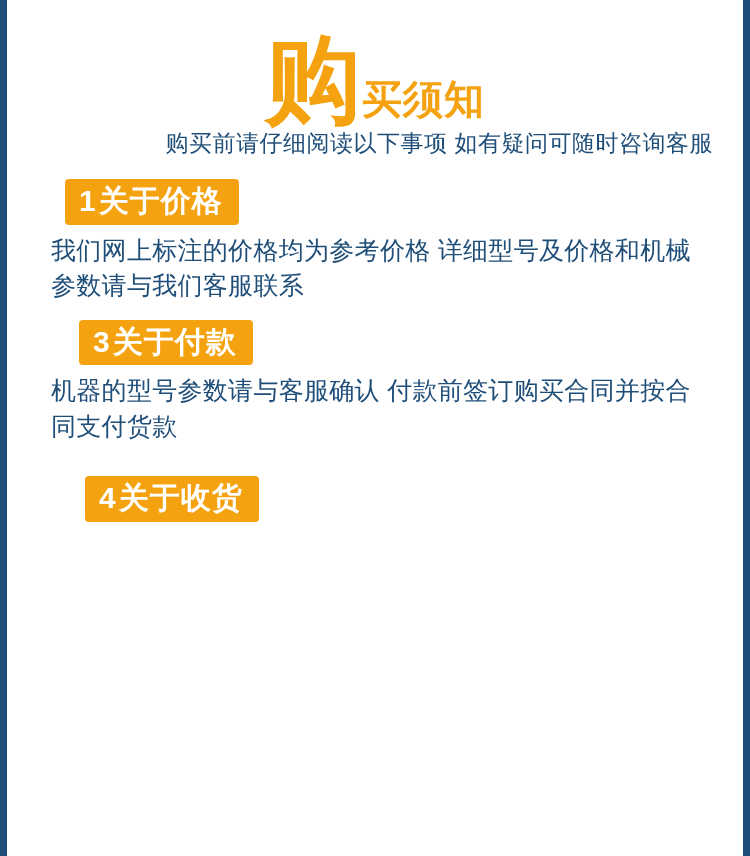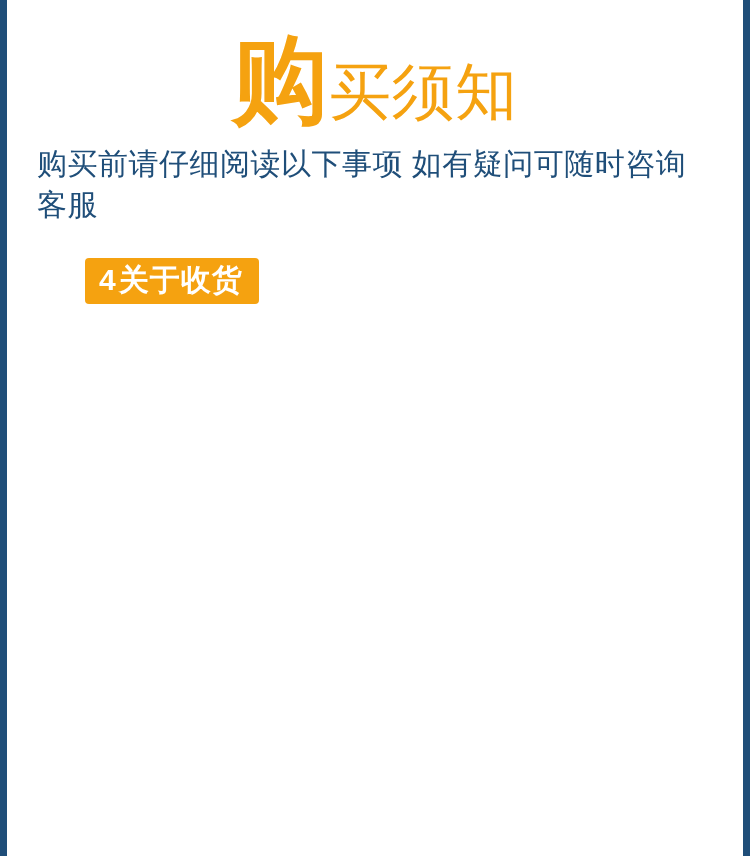--- a/index.html
+++ b/index.html
@@ -34,32 +34,31 @@
     white-space: nowrap;
   }
   .title-big {
     font-size: 96px;
     font-weight: bold;
     color: #f5a210;
     letter-spacing: 1px;
     vertical-align: baseline;
   }
   .title-small {
-    font-size: 62px;
-    font-weight: normal;
+    font-size: 40px;
+    font-weight: bold;
     color: #f5a210;
     letter-spacing: 1px;
     vertical-align: baseline;
   }
 
   .subtitle {
-    text-align: left;
+    text-align: right;
     color: #1f4e79;
-    font-size: 30px;
-    margin-top: 16px;
+    font-size: 23px;
     letter-spacing: 0.5px;
   }
 
   
   .section {
     margin-top: 16px;
   }
   .badge-wrap {
     padding-left: 26px;
   }
@@ -120,22 +119,34 @@
   <div class="watermark"></div>
 
   <div class="inner">
 
     <div class="title-row">
       <span class="title-big">购</span><span class="title-small">买须知</span>
     </div>
 
     <div class="subtitle">购买前请仔细阅读以下事项 如有疑问可随时咨询客服</div>
 
+    <div class="section s1">
+      <div class="badge-wrap">
+        <span class="badge"><span class="num">1</span><span>关于价格</span></span>
+      </div>
+      <div class="body-text">我们网上标注的价格均为参考价格 详细型号及价格和机械参数请与我们客服联系</div>
+    </div>
 
 
+    <div class="section s3">
+      <div class="badge-wrap">
+        <span class="badge"><span class="num">3</span><span>关于付款</span></span>
+      </div>
+      <div class="body-text">机器的型号参数请与客服确认 付款前签订购买合同并按合同支付货款</div>
+    </div>
 
     <div class="section s4">
       <div class="badge-wrap">
         <span class="badge"><span class="num">4</span><span>关于收货</span></span>
       </div>
     </div>
 
   </div>
 </div>
 

